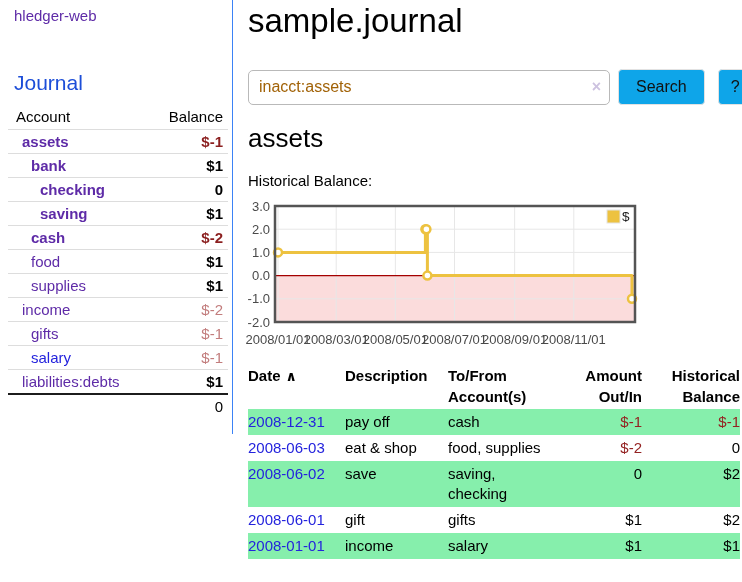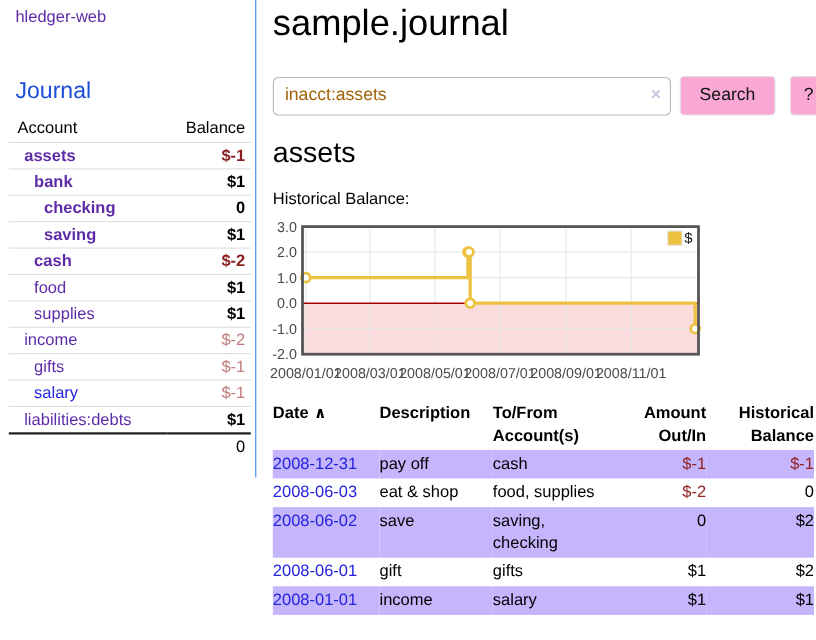--- a/index.html
+++ b/index.html
@@ -38,38 +38,38 @@
   .main { position:absolute; left:234px; top:0; width:508px; height:582px; }
   h1.page-title { position:absolute; left:14px; top:0; margin:0; font-size:33px;
                   font-weight:500; line-height:42px; color:#000; }
   .search-row { position:absolute; left:14px; top:69px; display:flex; align-items:center; }
   .search-wrap { position:relative; display:inline-block; }
   .search-input { width:362px; height:35px; border:1px solid #b9b9b9; border-radius:5px;
                   padding:0 30px 0 10px; font-size:16px; color:#a16207;
                   font-family:"Liberation Sans",sans-serif; }
   .clear-x { position:absolute; right:9px; top:8px; font-size:16px; font-weight:bold;
              color:#cdc2e0; line-height:18px; cursor:pointer; }
-  .btn { height:36px; background:#f9a8d4; border:1px solid #e2e2e2; border-radius:4px;
+  .btn { height:36px; background:#0ea5e9; border:1px solid #e2e2e2; border-radius:4px;
          font-size:16px; color:#111; font-family:"Liberation Sans",sans-serif; cursor:pointer; }
   .btn.search { margin-left:8px; padding:0 17px; }
   .btn.help { margin-left:13px; width:35px; padding:0; }
   h2.account-heading { position:absolute; left:14px; top:120px; margin:0; font-size:26px;
                        font-weight:500; line-height:36px; color:#000; }
   .chart-label { position:absolute; left:14px; top:172px; font-size:15px; font-weight:normal; }
   svg.chart { position:absolute; left:0; top:198px; }
   svg.chart text { font-family:"Liberation Sans","DejaVu Sans",sans-serif; }
 
   
   table.reg { position:absolute; left:14px; top:363px; width:492px;
               border-collapse:collapse; table-layout:fixed; font-size:15px; }
   table.reg th { text-align:left; vertical-align:top; padding:2px 0; line-height:21px; font-weight:bold; }
   table.reg th.r, table.reg td.r { text-align:right; }
   table.reg td { padding:3px 0; line-height:20px; vertical-align:top; }
   table.reg td.accts { padding-right:14px; }
-  tr.stripe { background:#c4b5fd; }
+  tr.stripe { background:#86efac; }
   td.date a { color:#2423dd; }
   .neg { color:#942222; }
   .sort-icon { font-weight:bold; font-size:14px; margin-left:5px; }
 </style>
 </head>
 <body>
 
 <div class="sidebar">
   <a class="brand">hledger-web</a>
   <a class="journal-link">Journal</a>

